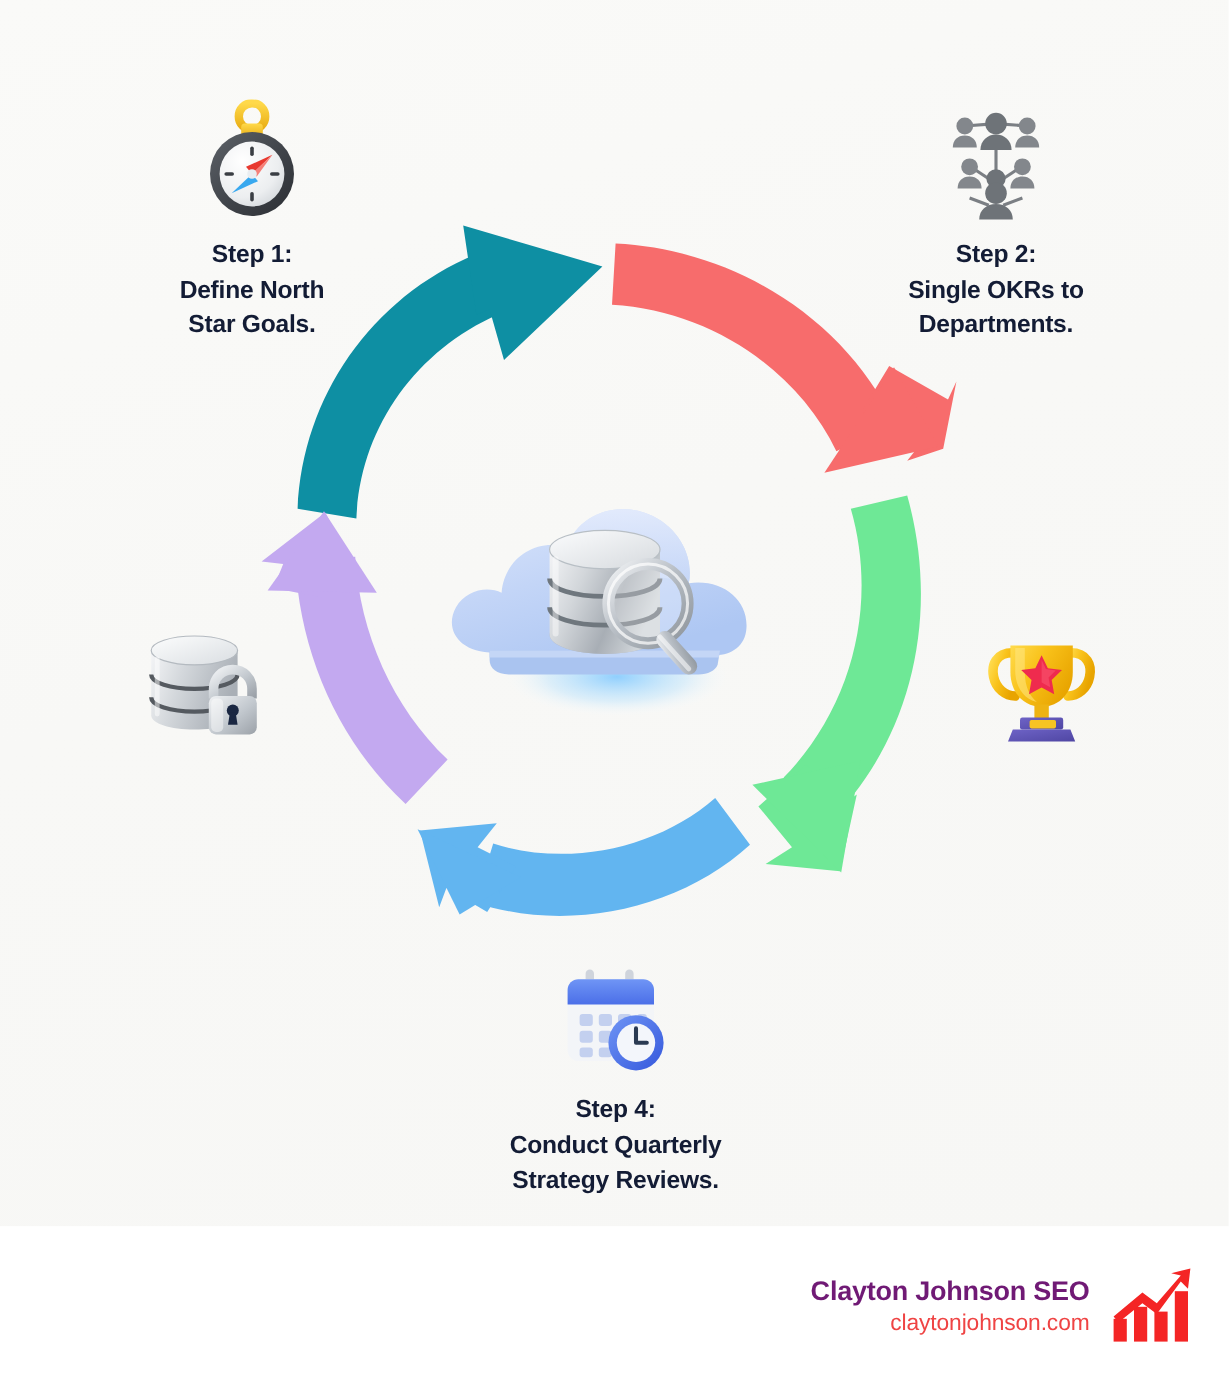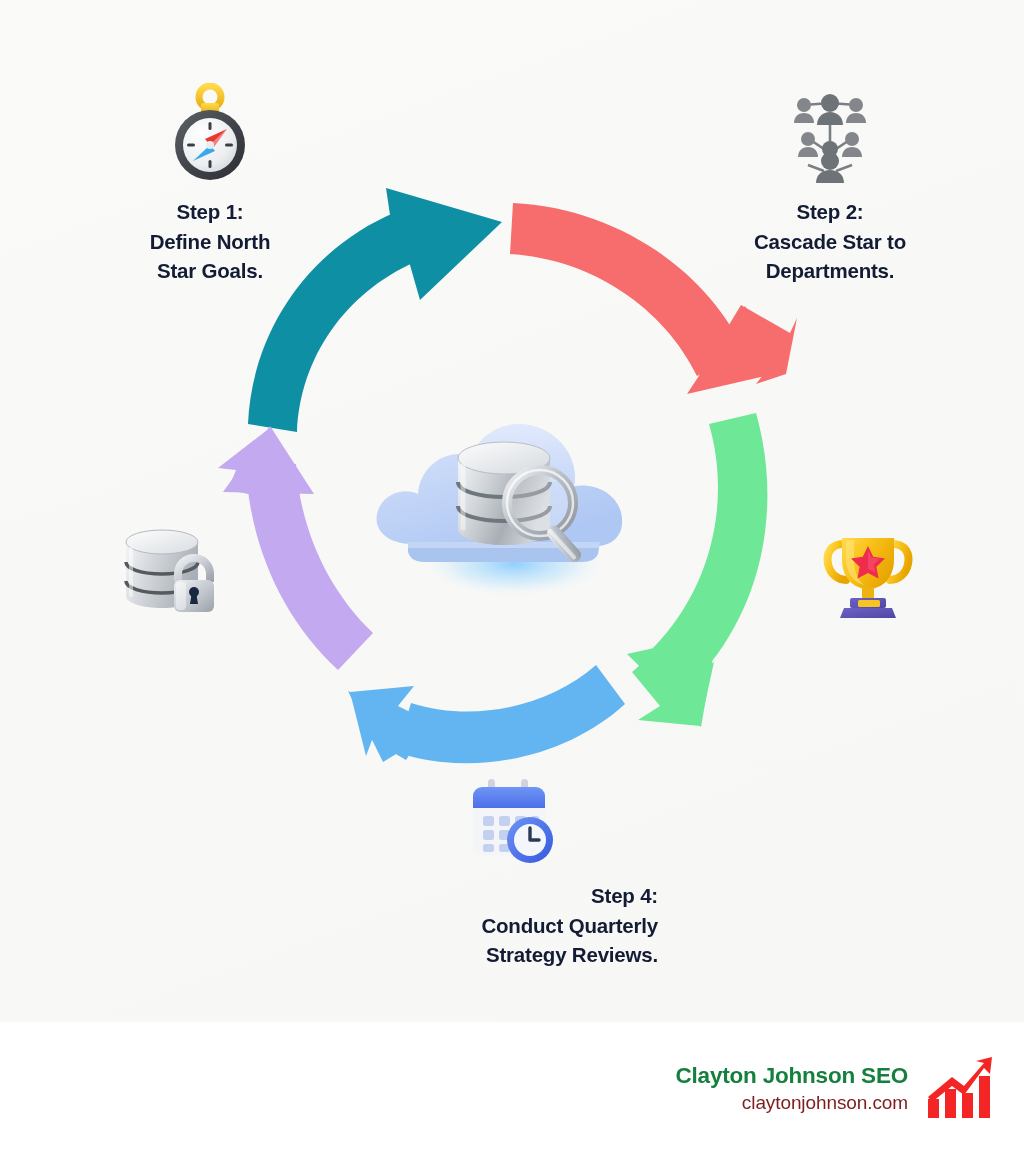--- a/index.html
+++ b/index.html
@@ -72,49 +72,49 @@
     font-size: 20.5px;
     line-height: 29.5px;
     letter-spacing: -0.2px;
     white-space: pre-line;
   }
 
   
   #step-1 { left: 60px;  top: 85px;  width: 300px; }
   #step-2 { left: 665px; top: 85px;  width: 330px; }
   #step-3 { left: 10px;  top: 518px; width: 320px; }
-  #step-4 { left: 368px; top: 769px; width: 290px; text-align: right; }
+  #step-4 { left: 368px; top: 798px; width: 290px; }
   #step-5 { left: 735px; top: 520px; width: 265px; }
 
   
   .footer {
     position: absolute;
     left: 0;
     top: 1022px;
     width: 1024px;
     height: 132px;
     background: #ffffff;
     display: flex;
     align-items: center;
     justify-content: flex-end;
     padding-right: 28px;
   }
   .brand-text {
     text-align: right;
     margin-right: 16px;
   }
   .brand-name {
-    color: #15803d;
+    color: #701a75;
     font-weight: 700;
     font-size: 22.5px;
     letter-spacing: -0.2px;
     line-height: 28px;
   }
   .brand-url {
-    color: #7f1d1d;
+    color: #ef4444;
     font-weight: 400;
     font-size: 19px;
     line-height: 25px;
     letter-spacing: -0.1px;
   }
   .brand-logo { width: 72px; height: 66px; }
   .brand-logo svg { display: block; width: 100%; height: 100%; }
 </style>
 </head>
 <body>
@@ -319,21 +319,21 @@
             <path d="M33 32 c0-8 6-13 13-13 s13 5 13 13 z"></path>
 
             <circle cx="46" cy="56" r="8"></circle>
 
             <circle cx="46" cy="68" r="9"></circle>
             <path d="M32 90 c0-8 6-13 14-13 s14 5 14 13 z"></path>
           </g>
         </svg>
       </div>
       <div class="step-label">Step 2:
-Cascade Star to
+Single OKRs to
 Departments.</div>
     </div>
 
     <div class="step" id="step-3">
       <div class="step-icon">
         <svg width="100" height="92" viewBox="0 0 100 92">
           <defs>
             <linearGradient id="db3" x1="0" y1="0" x2="1" y2="0.3">
               <stop offset="0%" stop-color="#f4f5f7"></stop>
               <stop offset="40%" stop-color="#d4d8dc"></stop>

